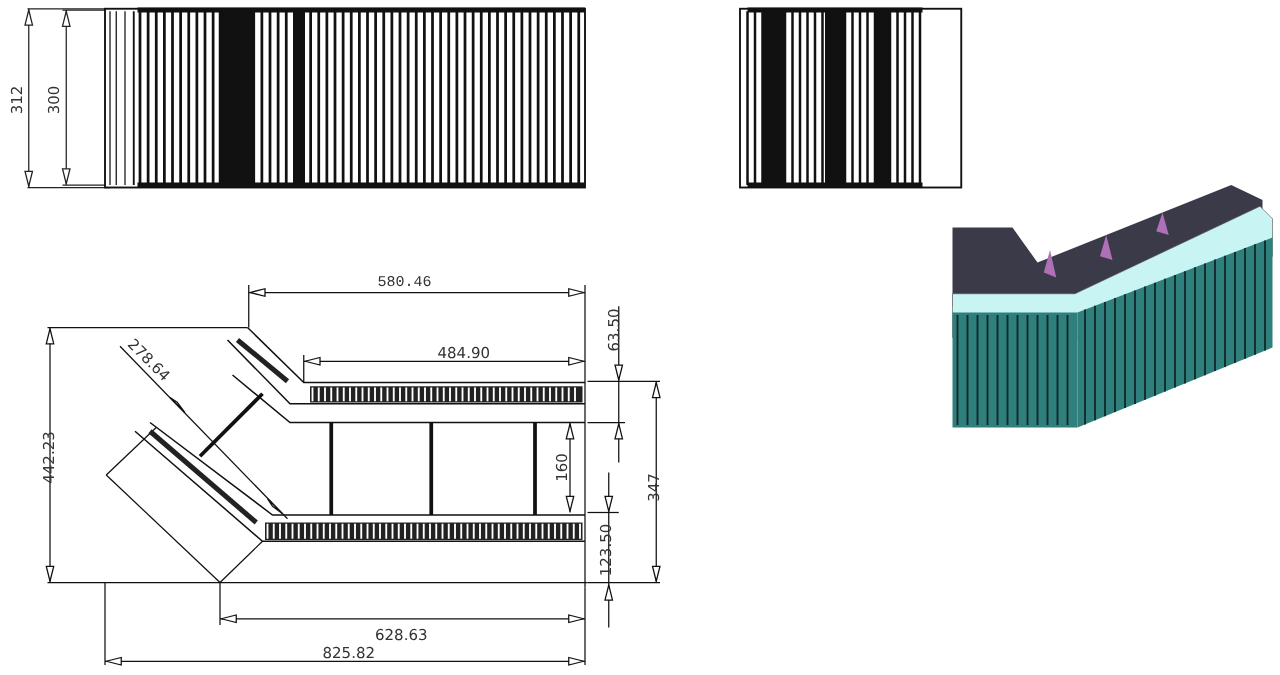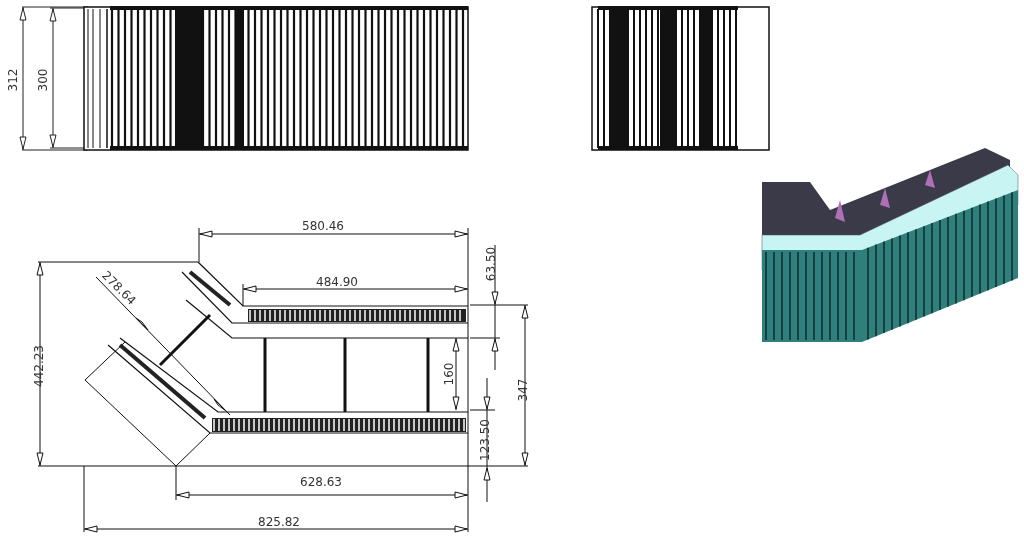--- a/index.html
+++ b/index.html
@@ -343,22 +343,22 @@
       <line x1="1004" x2="1004" y1="195.3846153846154" y2="283.7435897435897"></line>
       <line x1="1012" x2="1012" y1="192.30769230769232" y2="280.46153846153845"></line>
     </g>
   <polygon points="835,218 840,200 845,222" fill="#b070b8"></polygon>
   <polygon points="880,205 885,188 890,208" fill="#b070b8"></polygon>
   <polygon points="925,185 930,170 935,188" fill="#b070b8"></polygon>
 </svg>
 
 <span class="lbl" style="left:2px;top:74px;transform:rotate(-90deg);">312</span>
 <span class="lbl" style="left:32px;top:74px;transform:rotate(-90deg);">300</span>
-<span class="lbl" style="left:302px;top:220px;">580.46</span>
-<span class="lbl" style="left:316px;top:276px;">484.90</span>
+<span class="lbl" style="left:302px;top:220px;font-family:Liberation Mono, monospace;">580.46</span>
+<span class="lbl" style="left:350px;top:276px;">484.90</span>
 <span class="lbl" style="left:474px;top:258px;transform:rotate(-90deg);">63.50</span>
 <span class="lbl" style="left:98px;top:282px;transform:rotate(45deg);">278.64</span>
 <span class="lbl" style="left:18px;top:360px;transform:rotate(-90deg);">442.23</span>
 <span class="lbl" style="left:438px;top:368px;transform:rotate(-90deg);">160</span>
 <span class="lbl" style="left:512px;top:384px;transform:rotate(-90deg);">347</span>
 <span class="lbl" style="left:464px;top:434px;transform:rotate(-90deg);">123.50</span>
-<span class="lbl" style="left:300px;top:476px;">628.63</span>
+<span class="lbl" style="left:300px;top:502px;">628.63</span>
 <span class="lbl" style="left:246px;top:516px;margin-left:12px;">825.82</span>
 
 </body></html>

